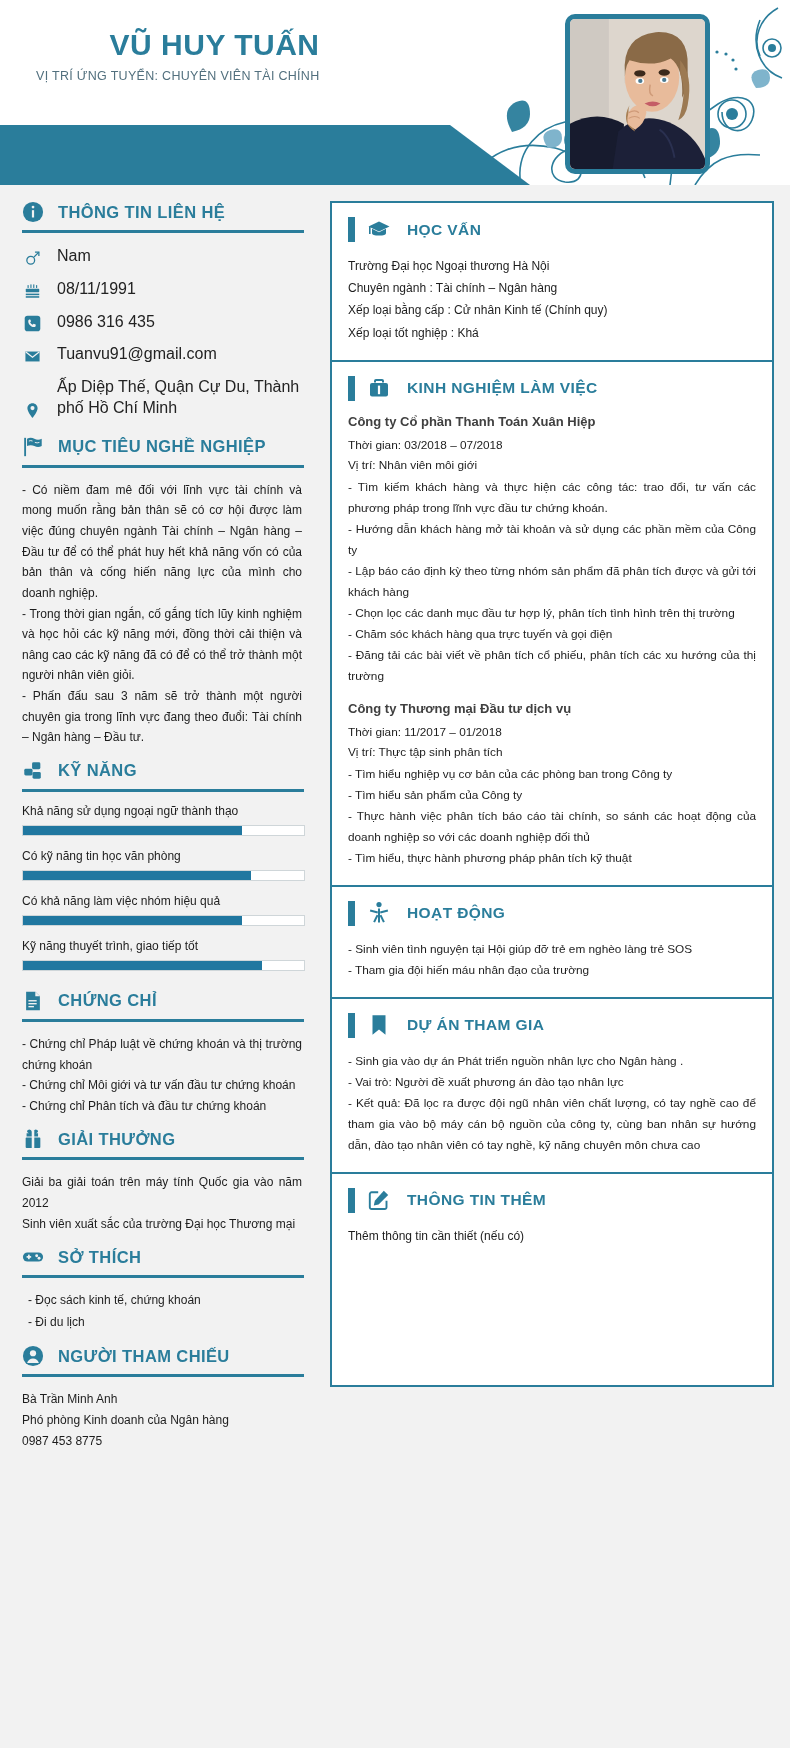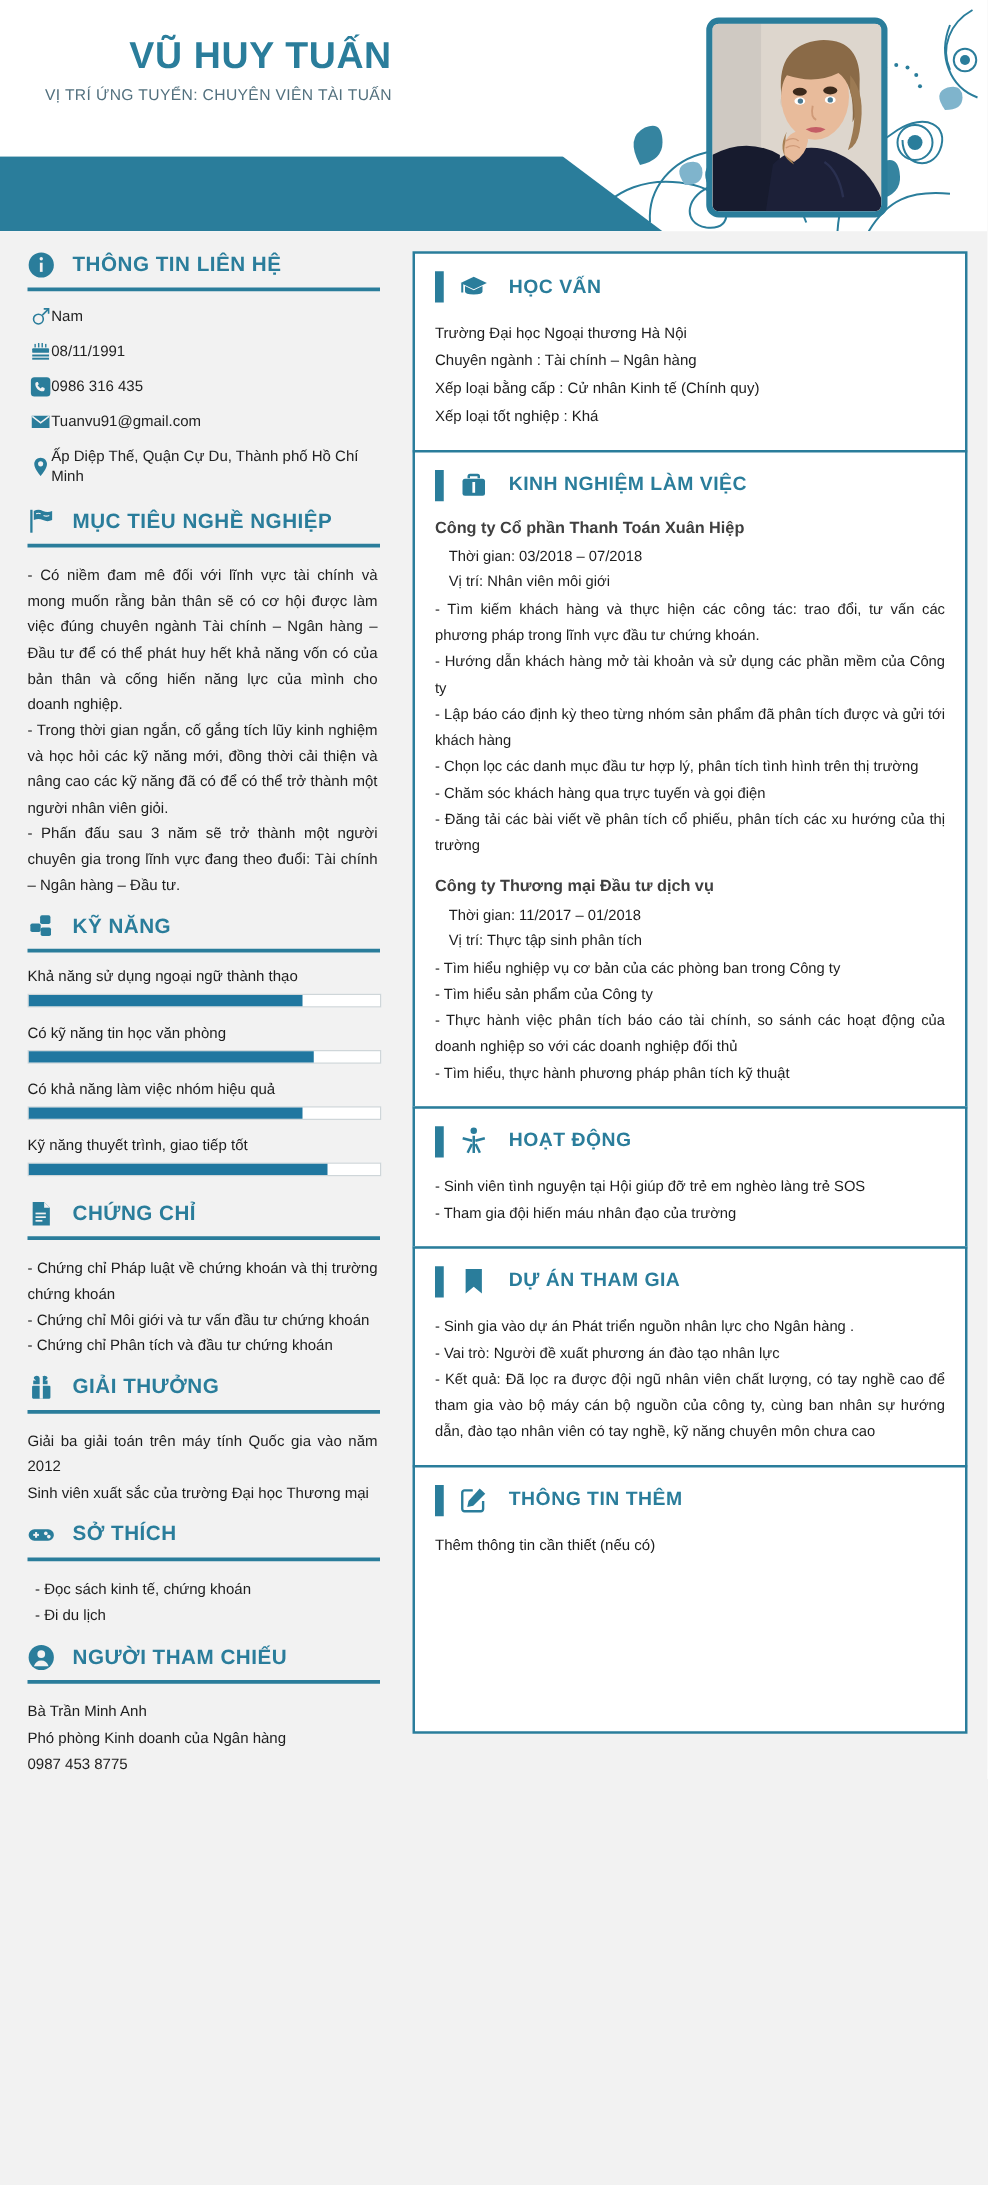--- a/index.html
+++ b/index.html
@@ -125,24 +125,24 @@
     height:3px;
     background:#2a7d9b;
     margin:3px 0 12px 0;
     width:100%;
   }
 
   
   .contact-list { padding-left:2px; }
   .contact-row {
     display:flex;
-    align-items:center;
-    gap:0;
+    align-items:flex-end;
+    gap:16px;
     margin-bottom:11px;
-    font-size:12px;
+    font-size:16px;
     color:#222;
     line-height:1.3;
   }
   .contact-ico {
     width:17px; height:17px;
     flex:0 0 17px;
     color:#2a7d9b;
     display:flex; align-items:center; justify-content:center;
   }
   .contact-ico svg { width:17px; height:17px; display:block; }
@@ -221,21 +221,20 @@
   .job-title {
     font-size:13px;
     font-weight:bold;
     color:#404040;
     margin-bottom:6px;
   }
   .job-meta {
     font-size:11.8px;
     color:#1d1d1d;
     line-height:1.7;
-    margin-left:11px;
   }
   .job-bullets {
     font-size:11.8px;
     line-height:1.78;
     color:#1d1d1d;
     text-align:justify;
     margin-top:2px;
   }
   .job-block { margin-bottom:14px; }
   .job-block:last-child { margin-bottom:0; }
@@ -293,21 +292,21 @@
           <circle cx="273" cy="60" r="1.6"></circle>
             <circle cx="276" cy="69" r="1.6"></circle>
         </g>
       </svg>
     </div>
 
     <div class="header-band"></div>
 
     <div class="name-block">
       <div class="cv-name">VŨ HUY TUẤN</div>
-      <div class="cv-position">VỊ TRÍ ỨNG TUYỂN: CHUYÊN VIÊN TÀI TUẤN</div>
+      <div class="cv-position">VỊ TRÍ ỨNG TUYỂN: CHUYÊN VIÊN TÀI CHÍNH</div>
     </div>
 
     <div class="photo-frame">
       <svg class="photo-inner" viewBox="0 0 145 160" preserveAspectRatio="xMidYMid slice">
         <rect x="0" y="0" width="145" height="160" fill="#d8d2cb"></rect>
         <rect x="0" y="0" width="42" height="160" fill="#cfc9c2"></rect>
         <rect x="42" y="0" width="103" height="160" fill="#ddd6cd"></rect>
         <path d="M0 112 Q 30 96 58 112 L 58 160 L 0 160 Z" fill="#171b2e"></path>
         <path d="M52 120 Q 74 98 106 110 Q 134 122 145 150 L 145 160 L 46 160 Z" fill="#1c2038"></path>
         <ellipse cx="88" cy="62" rx="29" ry="37" fill="#e8bb9b"></ellipse>

